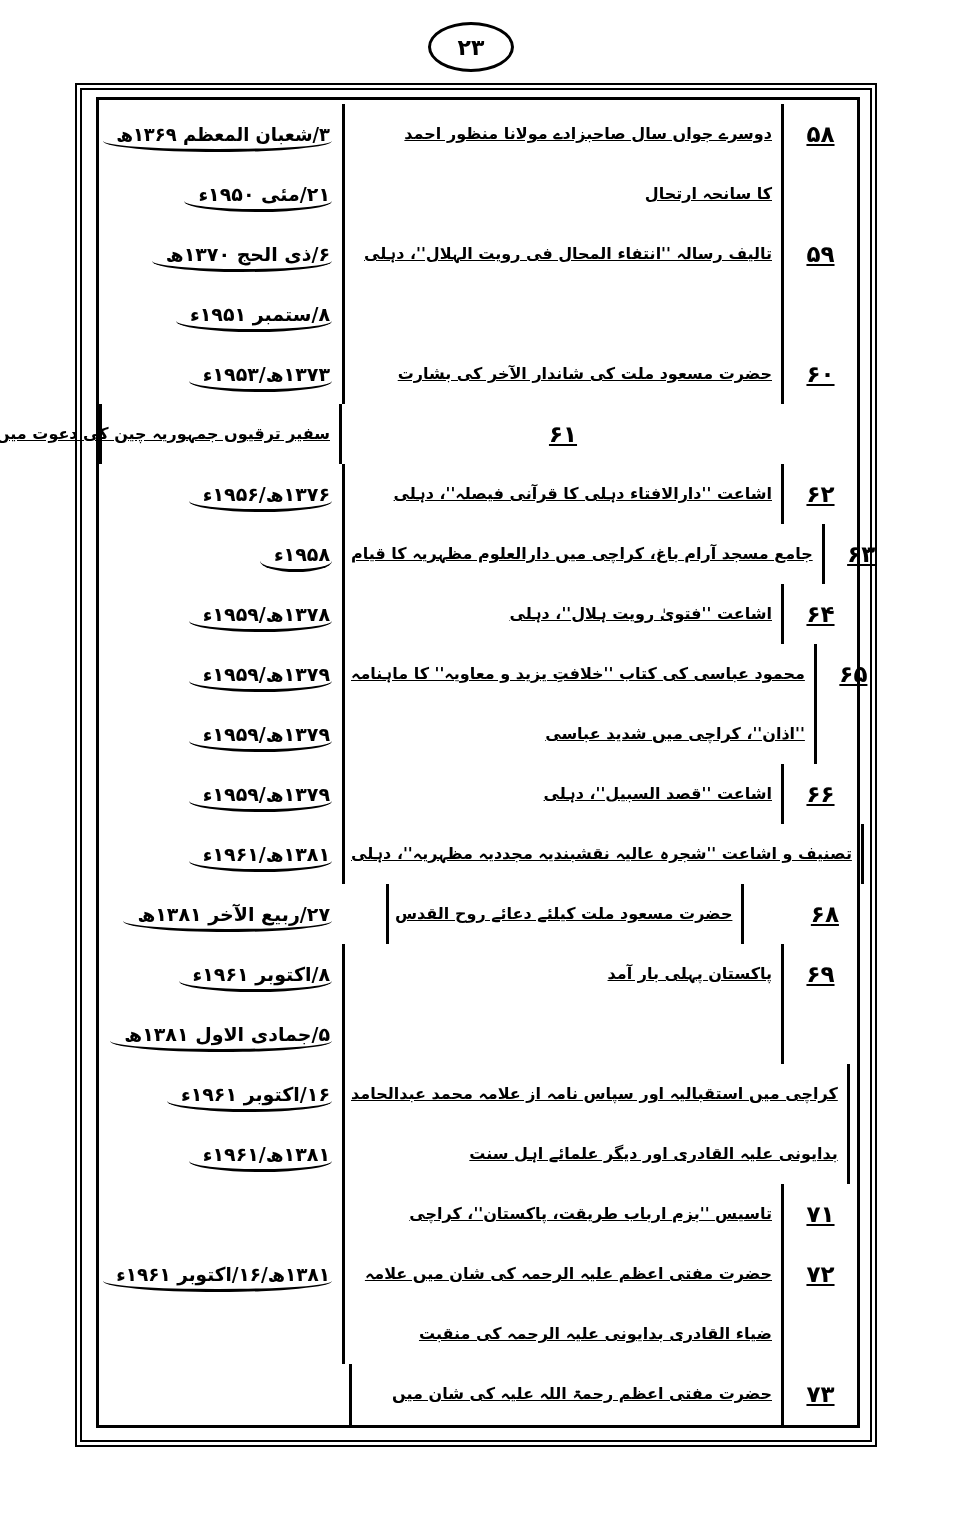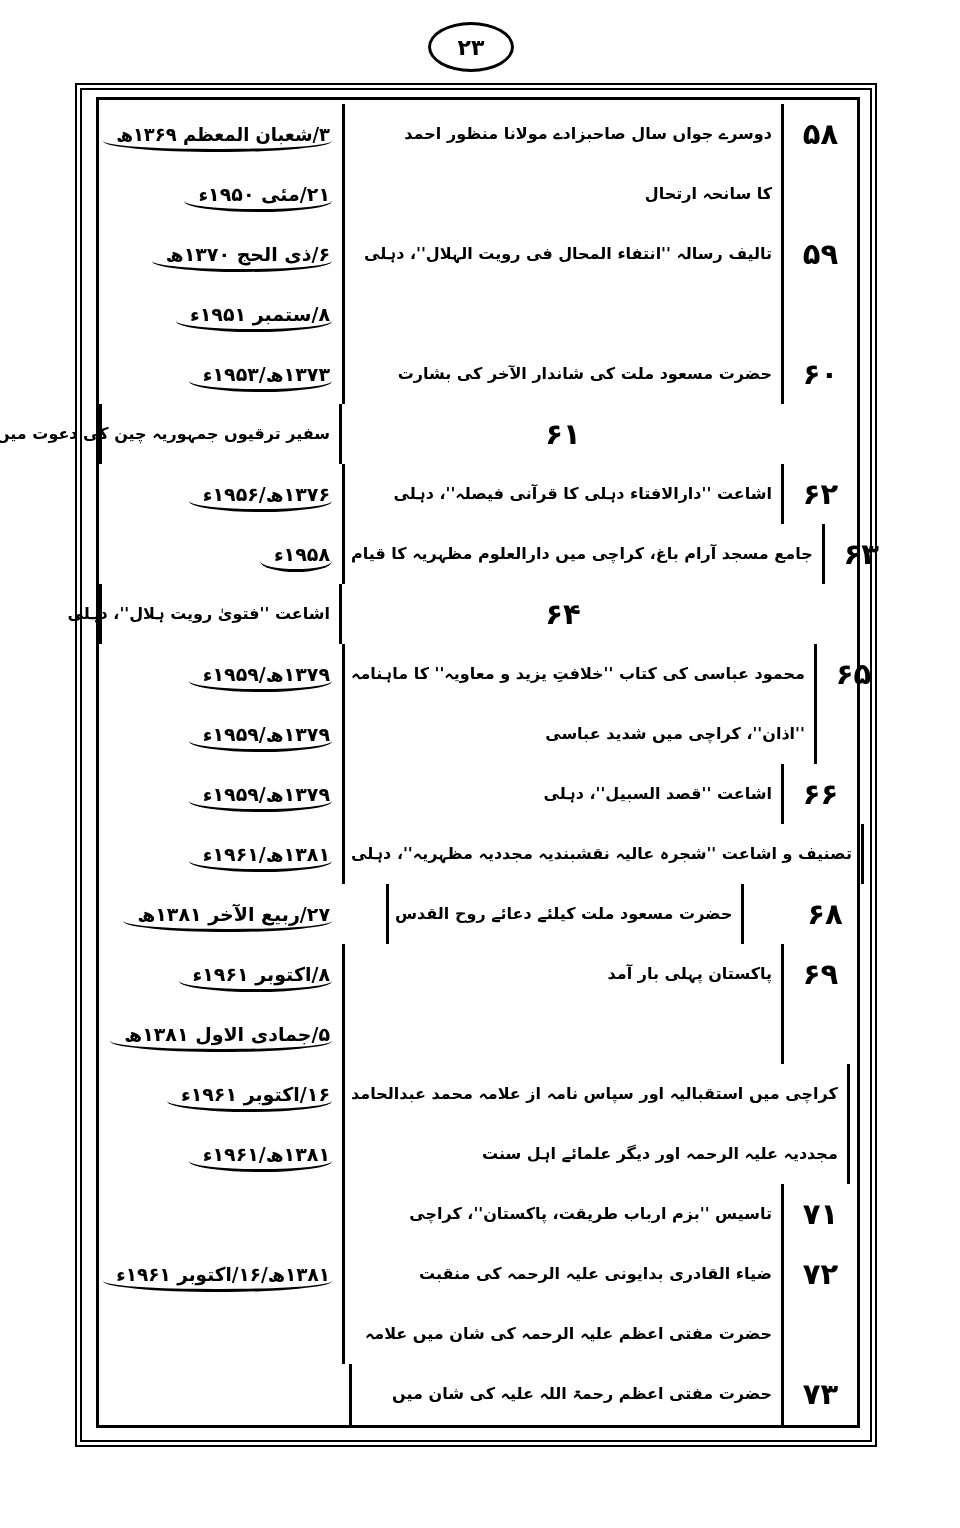--- a/index.html
+++ b/index.html
@@ -36,40 +36,41 @@
     border:3px solid #000;
     padding-top:4px;
     display:flex;flex-direction:column;
     box-sizing:border-box;
   }
   .row{
     display:grid;
     grid-template-columns:243px 1fr 73px;
     direction:ltr;
     align-items:start;
+    text-decoration:underline;
   }
   .row:last-child{flex:1;}
   .cell{min-height:100%;box-sizing:border-box;}
   .cell-dates{
     direction:rtl;
     padding-right:12px;padding-left:4px;
     height:100%;
   }
   .cell-text{
     direction:rtl;
     border-left:3px solid #000;
     border-right:3px solid #000;
     padding-right:9px;padding-left:6px;
     height:100%;
   }
   .cell-num{
     direction:rtl;
     text-align:center;
     font-weight:bold;
-    font-size:29px;
+    font-size:23px;
     line-height:60px;
   }
   .tline{
     font-size:16px;font-weight:bold;
     line-height:60px;
     white-space:nowrap;
     text-align:right;
   }
   .dline{
     font-size:19px;font-weight:bold;
@@ -154,20 +155,23 @@
     <div class="cell cell-dates">
             <div class="dline"><span>۱۹۵۸ء</span></div>
           </div>
     <div class="cell cell-text">
             <div class="tline">جامع مسجد آرام باغ، کراچی میں دارالعلوم مظہریہ کا قیام</div>
           </div>
     <div class="cell cell-num">۶۳</div>
   </div>
 
   <div class="row" style="min-height: 60px;">
+    <div class="cell cell-dates">
+            <div class="dline"><span>۱۳۷۸ھ/۱۹۵۹ء</span></div>
+          </div>
     <div class="cell cell-text">
             <div class="tline">اشاعت ''فتویٰ رویت ہلال''، دہلی</div>
           </div>
     <div class="cell cell-num">۶۴</div>
   </div>
 
   <div class="row" style="min-height: 120px;">
     <div class="cell cell-dates">
             <div class="dline"><span>۱۳۷۹ھ/۱۹۵۹ء</span></div>
             <div class="dline"><span>۱۳۷۹ھ/۱۹۵۹ء</span></div>
@@ -220,40 +224,40 @@
     <div class="cell cell-num">۶۹</div>
   </div>
 
   <div class="row" style="min-height: 120px;">
     <div class="cell cell-dates">
             <div class="dline"><span>۱۶/اکتوبر ۱۹۶۱ء</span></div>
             <div class="dline"><span>۱۳۸۱ھ/۱۹۶۱ء</span></div>
           </div>
     <div class="cell cell-text">
             <div class="tline">کراچی میں استقبالیہ اور سپاس نامہ از علامہ محمد عبدالحامد</div>
-            <div class="tline">مجددیہ علیہ الرحمہ اور دیگر علمائے اہل سنت</div>
+            <div class="tline">بدایونی علیہ القادری اور دیگر علمائے اہل سنت</div>
           </div>
 
   </div>
 
   <div class="row" style="min-height: 60px;">
     <div class="cell cell-dates"></div>
     <div class="cell cell-text">
             <div class="tline">تاسیس ''بزم ارباب طریقت، پاکستان''، کراچی</div>
           </div>
     <div class="cell cell-num">۷۱</div>
   </div>
 
   <div class="row" style="min-height: 120px;">
     <div class="cell cell-dates">
             <div class="dline" style="transform: scaleX(0.970085); transform-origin: right center;"><span>۱۳۸۱ھ/۱۶/اکتوبر ۱۹۶۱ء</span></div>
           </div>
     <div class="cell cell-text">
+            <div class="tline">حضرت مفتی اعظم علیہ الرحمہ کی شان میں علامہ</div>
             <div class="tline">ضیاء القادری بدایونی علیہ الرحمہ کی منقبت</div>
-            <div class="tline">حضرت مفتی اعظم علیہ الرحمہ کی شان میں علامہ</div>
           </div>
     <div class="cell cell-num">۷۲</div>
   </div>
 
   <div class="row" style="min-height: 60px; margin-left: 7px;">
     <div class="cell cell-dates"></div>
     <div class="cell cell-text">
             <div class="tline">حضرت مفتی اعظم رحمۃ اللہ علیہ کی شان میں</div>
           </div>
     <div class="cell cell-num">۷۳</div>

